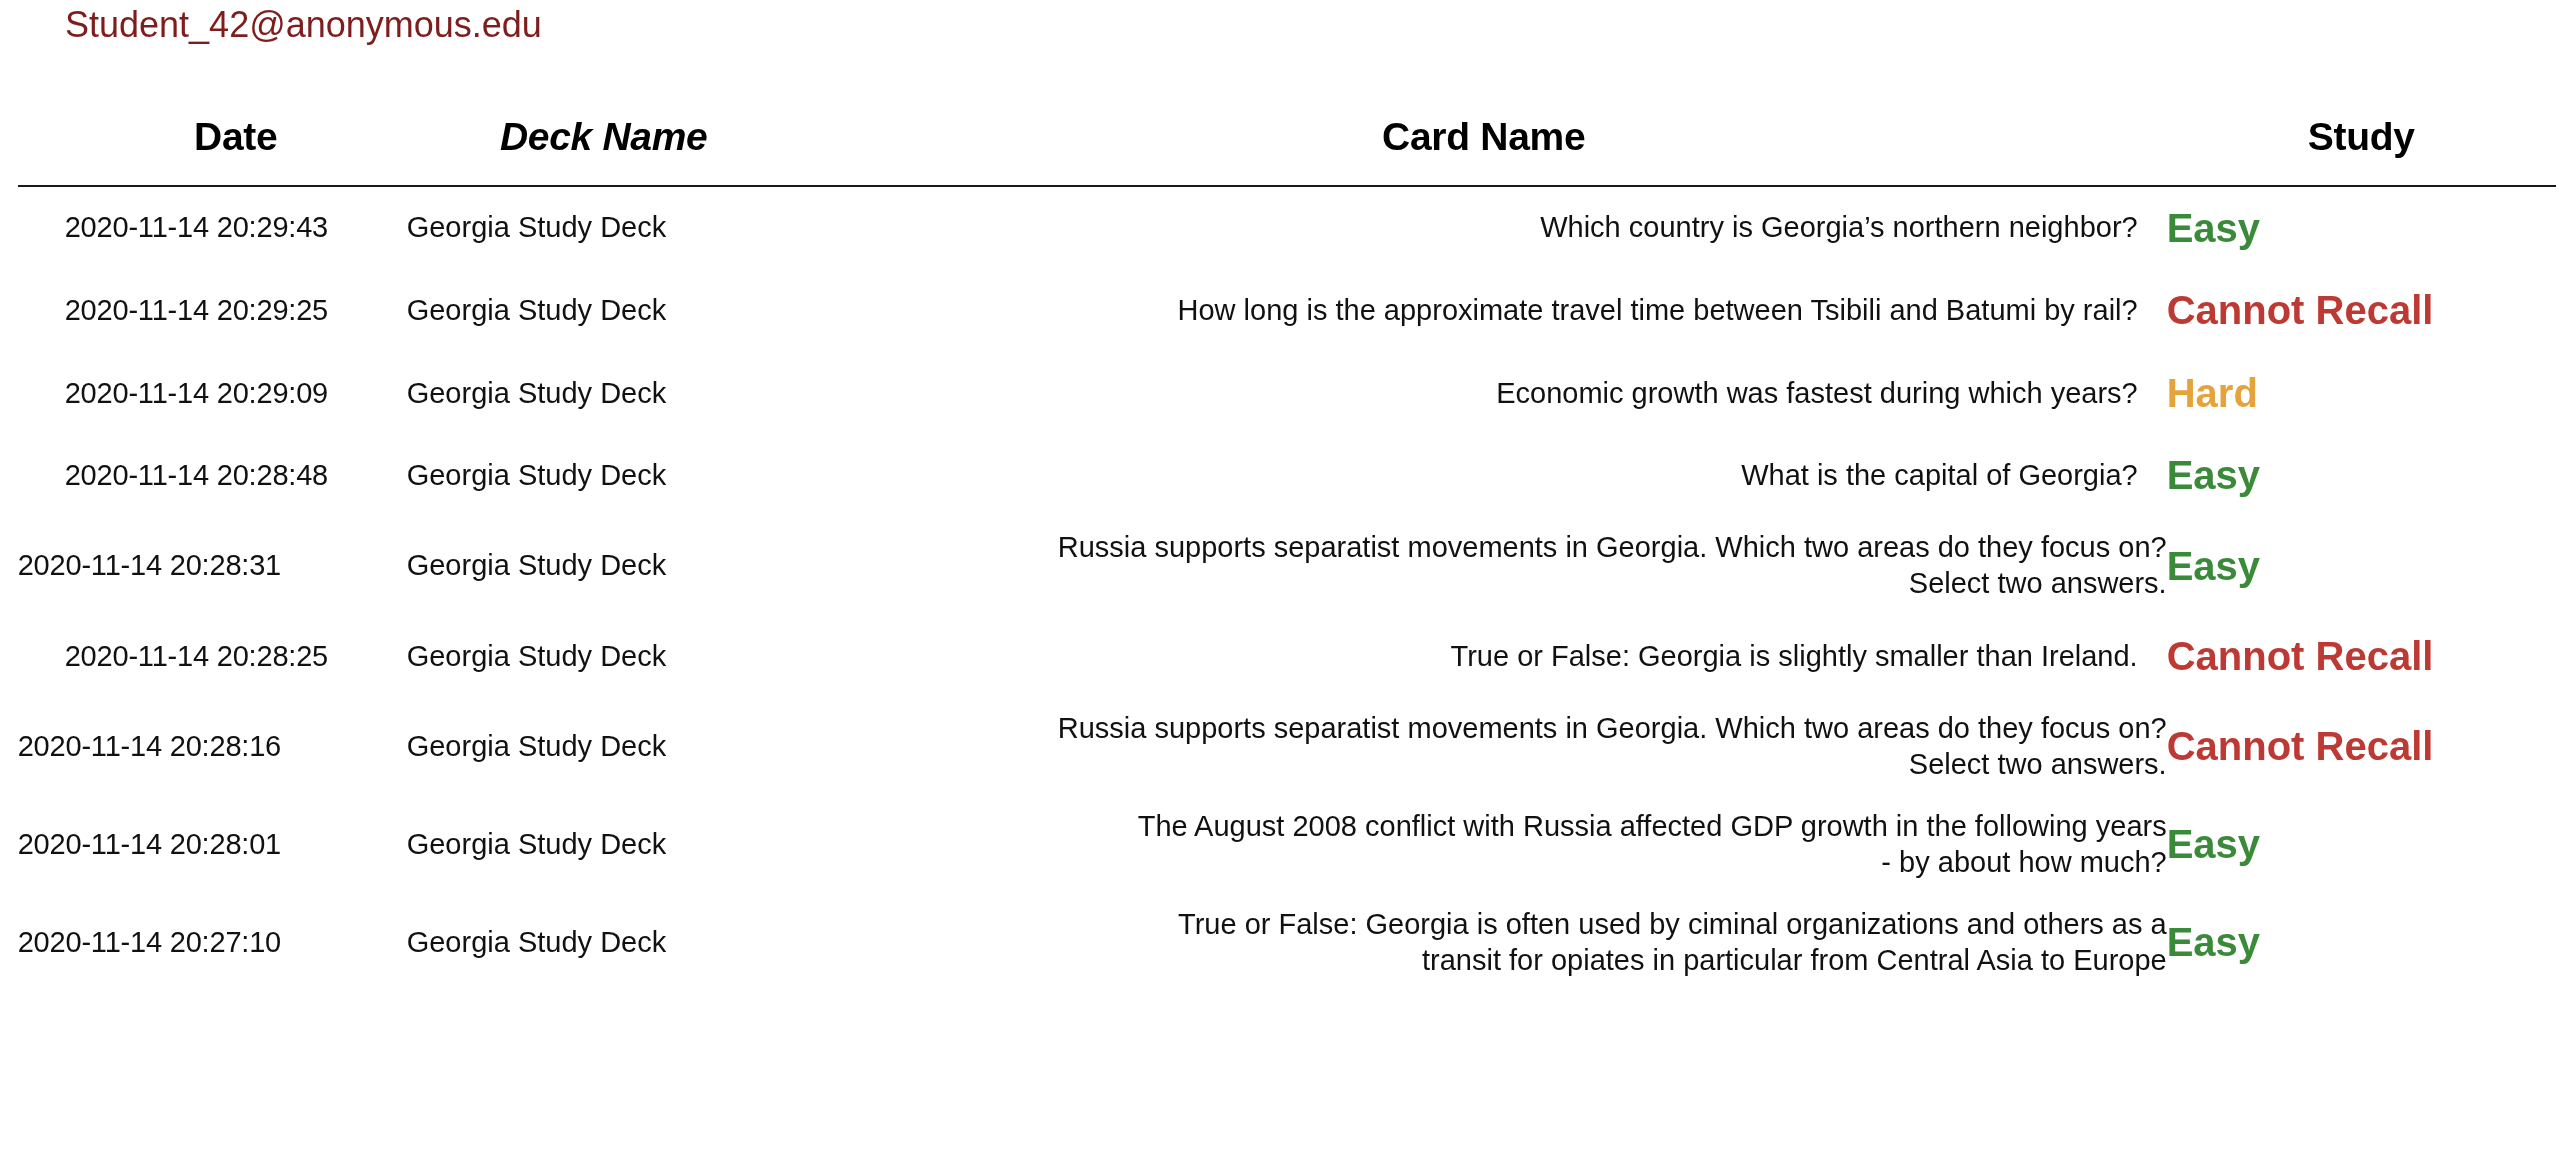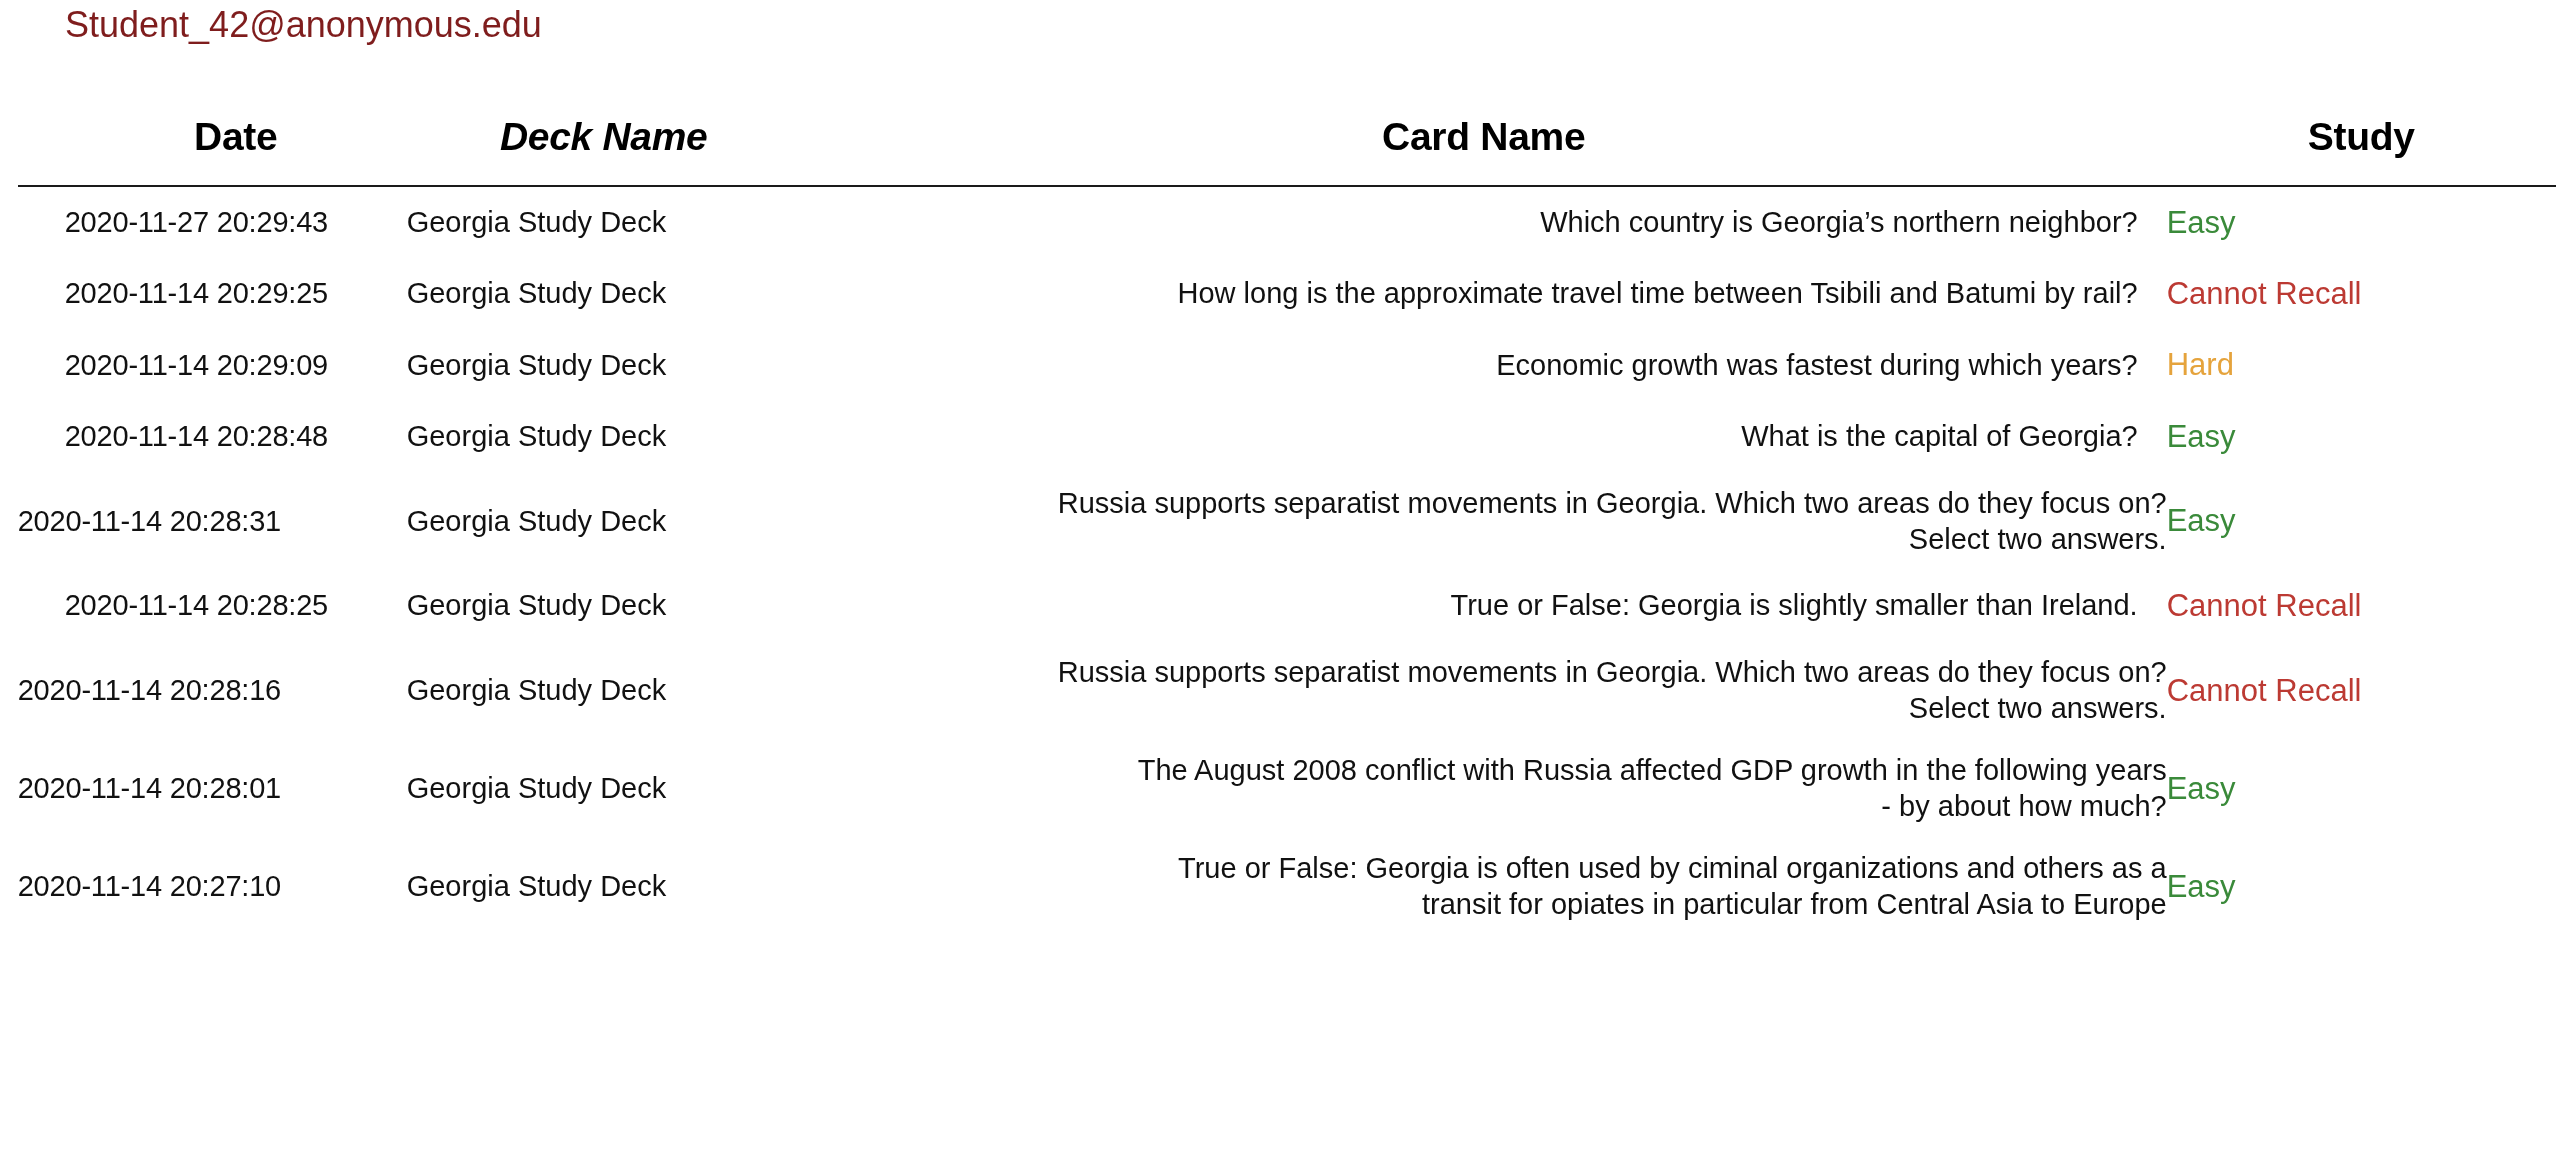--- a/index.html
+++ b/index.html
@@ -91,22 +91,22 @@
     letter-spacing: -0.2px;
   }
   td.cell-deck {
     white-space: nowrap;
   }
   td.cell-card {
     padding-right: 29px;
     text-align: right;
   }
   td.cell-answer {
-    font-weight: normal;
-    font-size: 31px;
+    font-weight: bold;
+    font-size: 40px;
     white-space: nowrap;
   }
 
   .card-text {
     display: block;
     white-space: pre-line;
   }
 </style>
 </head>
 <body>
@@ -126,21 +126,21 @@
       <thead>
         <tr>
           <th class="h-date">Date</th>
           <th class="h-deck">Deck Name</th>
           <th class="h-card">Card Name</th>
           <th class="h-answer">Study</th>
         </tr>
       </thead>
       <tbody id="log-body">
           <tr class="log-row">
-            <td class="cell-date">2020-11-27 20:29:43</td>
+            <td class="cell-date">2020-11-14 20:29:43</td>
             <td class="cell-deck">Georgia Study Deck</td>
             <td class="cell-card">
               <span class="card-text">Which country is Georgia’s northern neighbor?</span>
             </td>
             <td class="cell-answer" style="color: rgb(58, 138, 58);">Easy</td>
           </tr>
           <tr class="log-row">
             <td class="cell-date">2020-11-14 20:29:25</td>
             <td class="cell-deck">Georgia Study Deck</td>
             <td class="cell-card">

